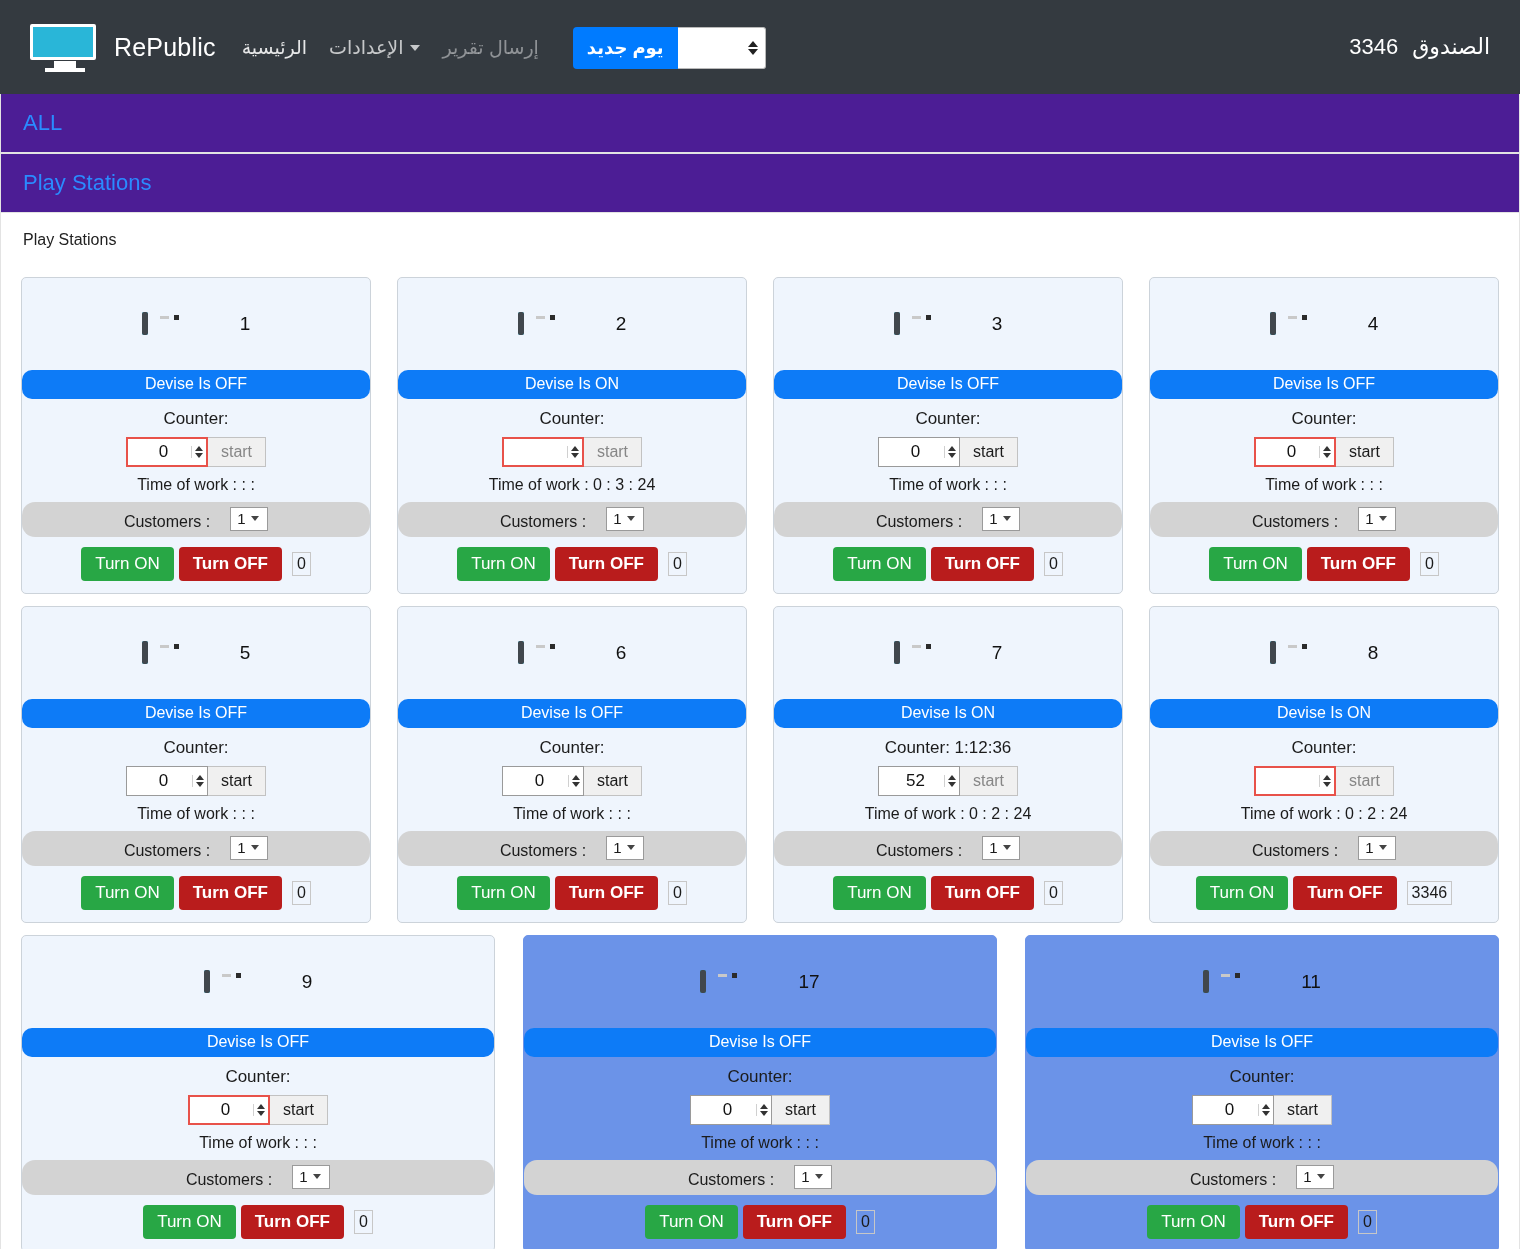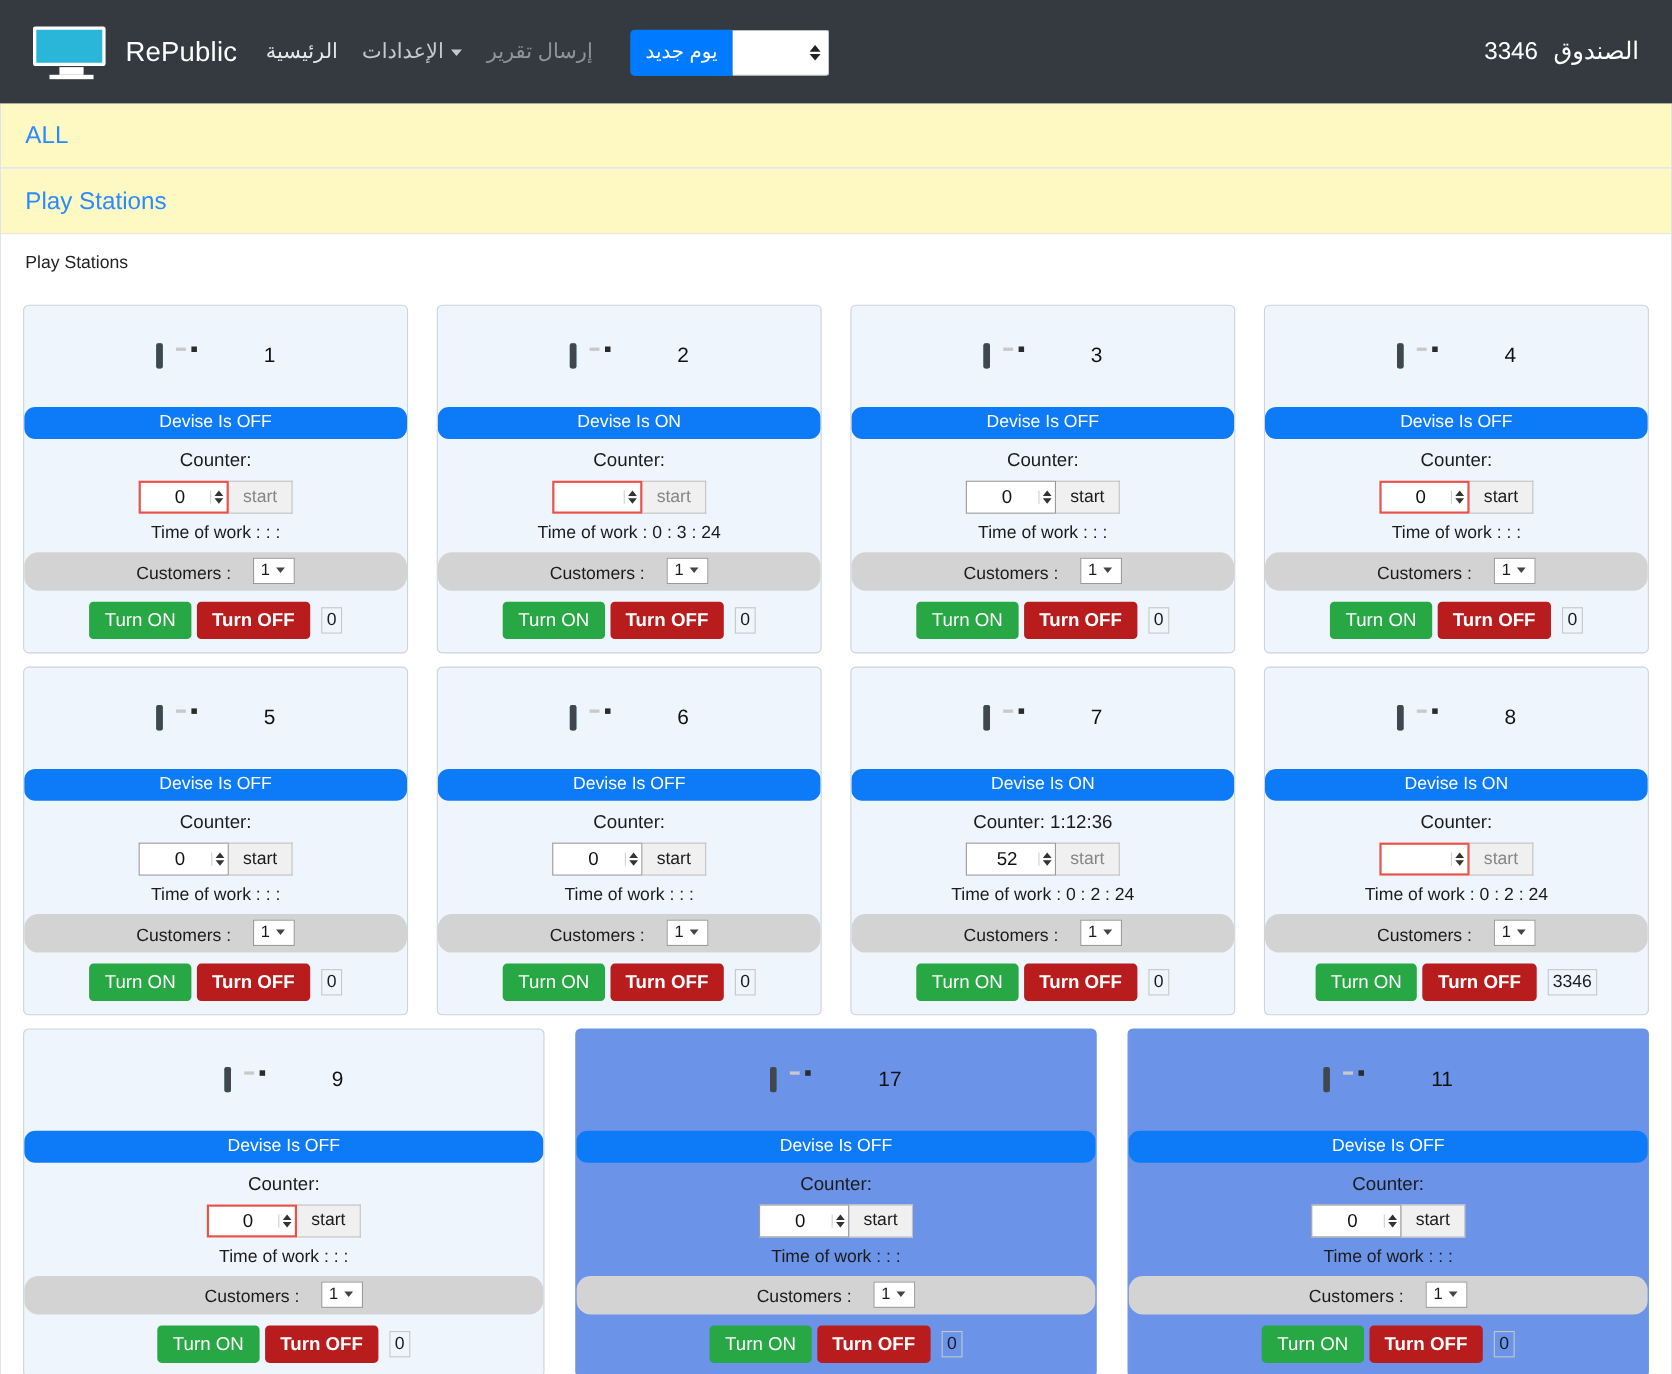--- a/index.html
+++ b/index.html
@@ -58,20 +58,21 @@
     border-right: 5px solid transparent;
     border-top: 6px solid rgba(255,255,255,.72);
   }
   .newday-group { display: flex; align-items: stretch; margin-left: 12px; }
   .btn-newday {
     background: #007bff; color: #fff; border: none;
     font-size: 18px; padding: 6px 14px;
     border-radius: 4px 0 0 4px;
     cursor: pointer; white-space: nowrap;
     font-family: inherit;
+    font-weight: bold;
   }
   .newday-input {
     width: 88px; height: 42px;
     background: #fff; border: 1px solid #b9b9b9; border-left: none;
     border-radius: 0 3px 3px 0;
     display: flex; align-items: center; justify-content: flex-end;
     padding-right: 5px;
   }
   .spin {
     display: flex; flex-direction: column; justify-content: center;
@@ -88,21 +89,21 @@
     position: absolute; right: 30px; top: 50%; transform: translateY(-50%);
     color: #ffffff; font-size: 22px;
     display: flex; align-items: center; gap: 14px;
     direction: rtl;
   }
 
   
   .panel { border: 1px solid #e3e3e3; border-top: none; background: #f7f7f7; }
   .panel-head {
     padding: 16px 22px;
-    background: #fef9c3;
+    background: #4c1d95;
     font-size: 22px;
     color: #2a8bff;
     cursor: pointer;
     border-bottom: 1px solid #e3e3e3;
   }
   .panel-body { background: #ffffff; padding: 18px 20px 8px; }
   .panel-subtitle { font-size: 16px; color: #222; margin: 0 0 28px 2px; }
 
   
   .row { display: flex; gap: 26px; margin-bottom: 12px; }

